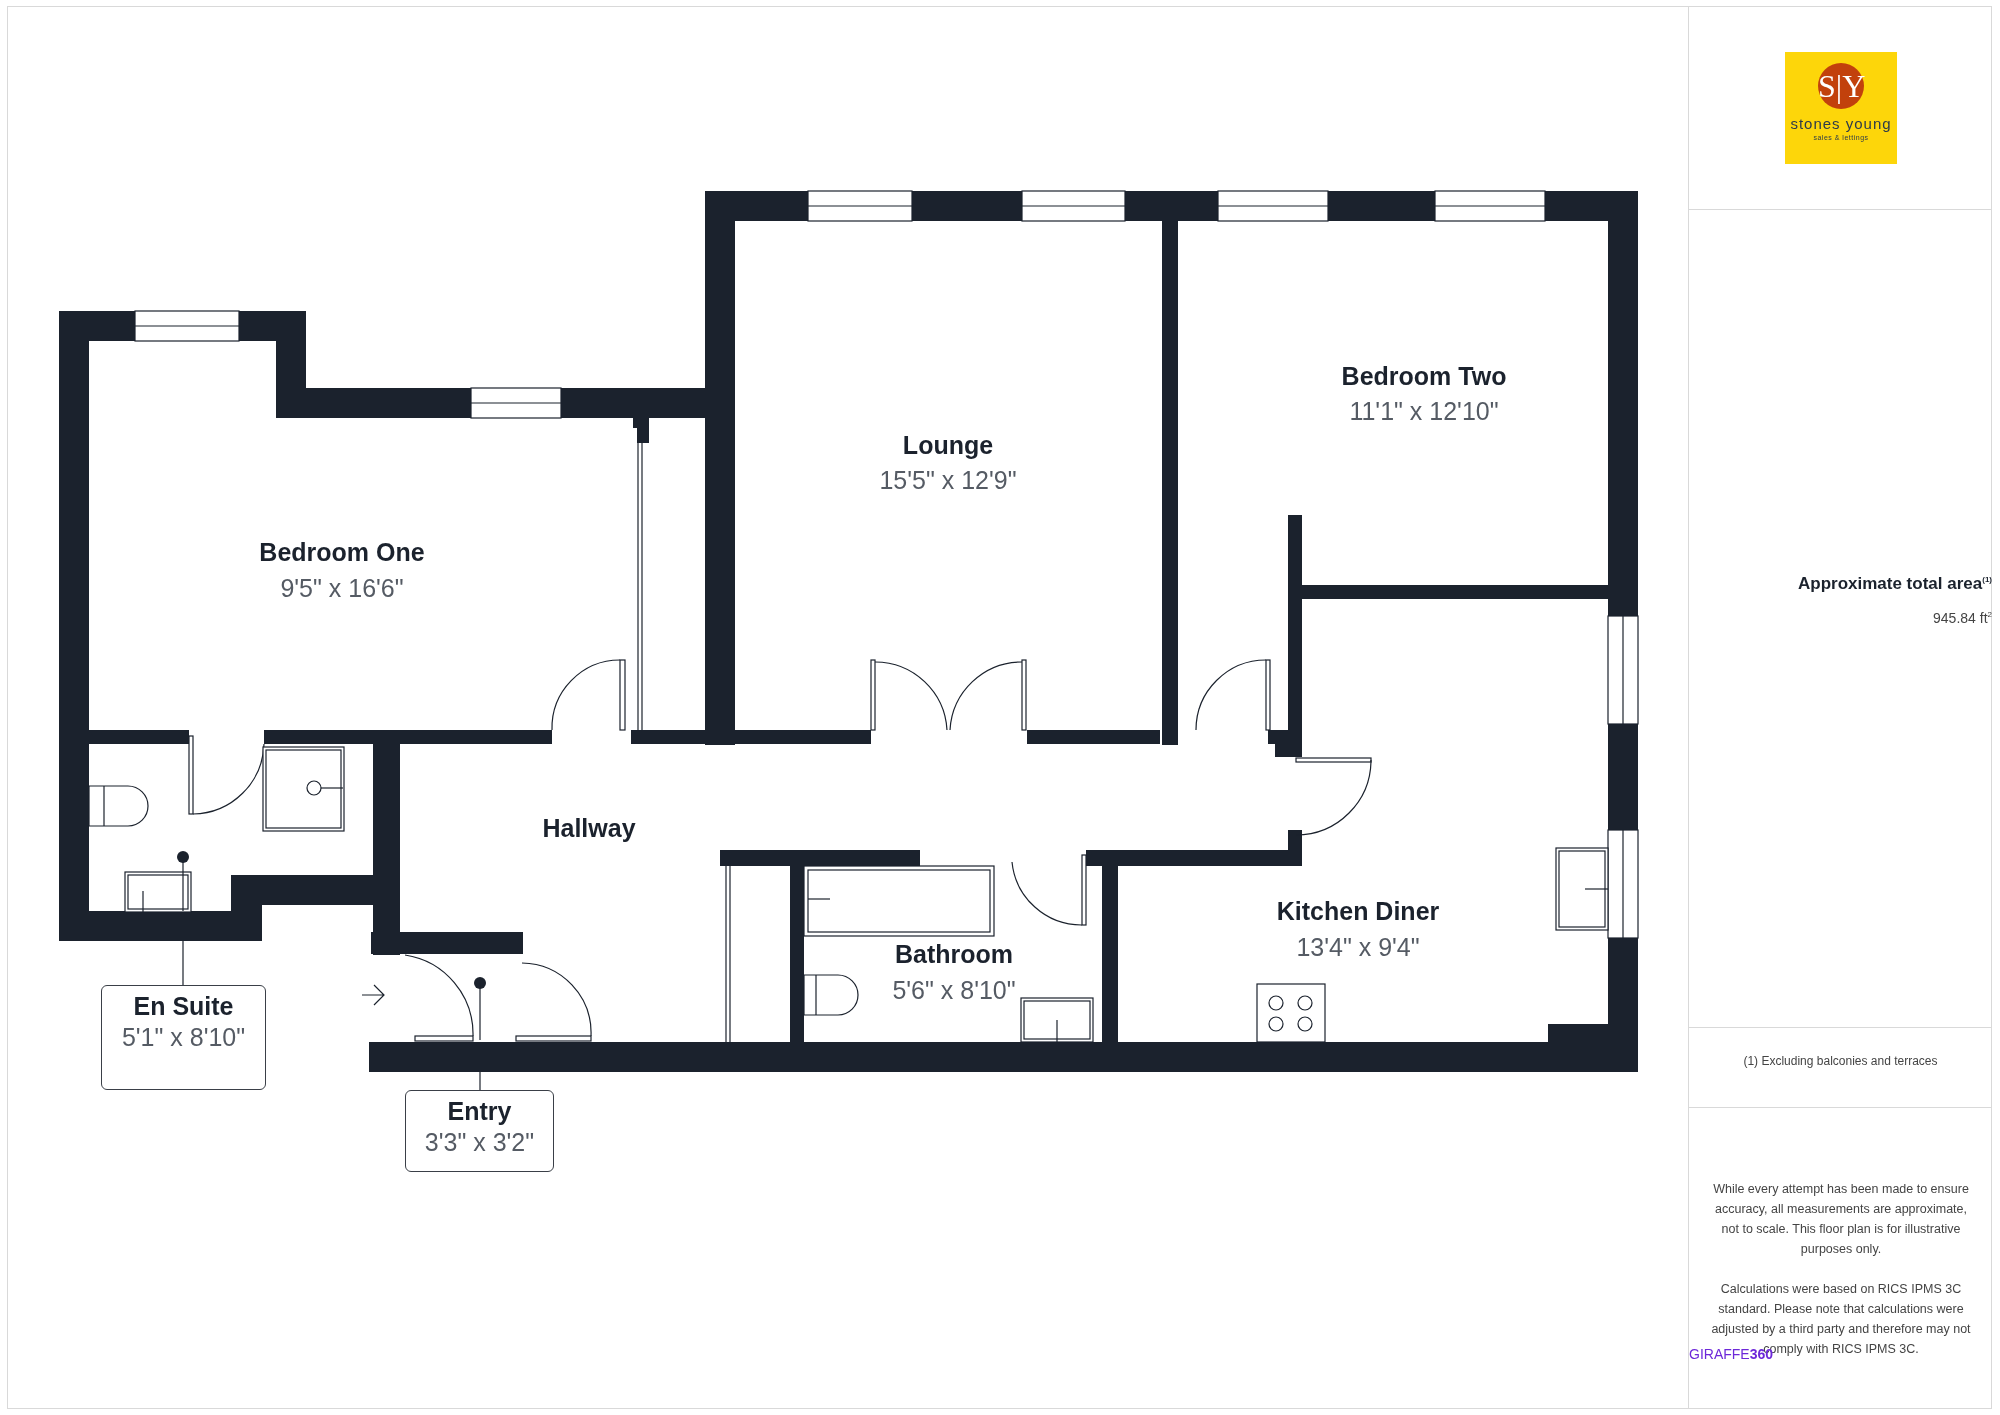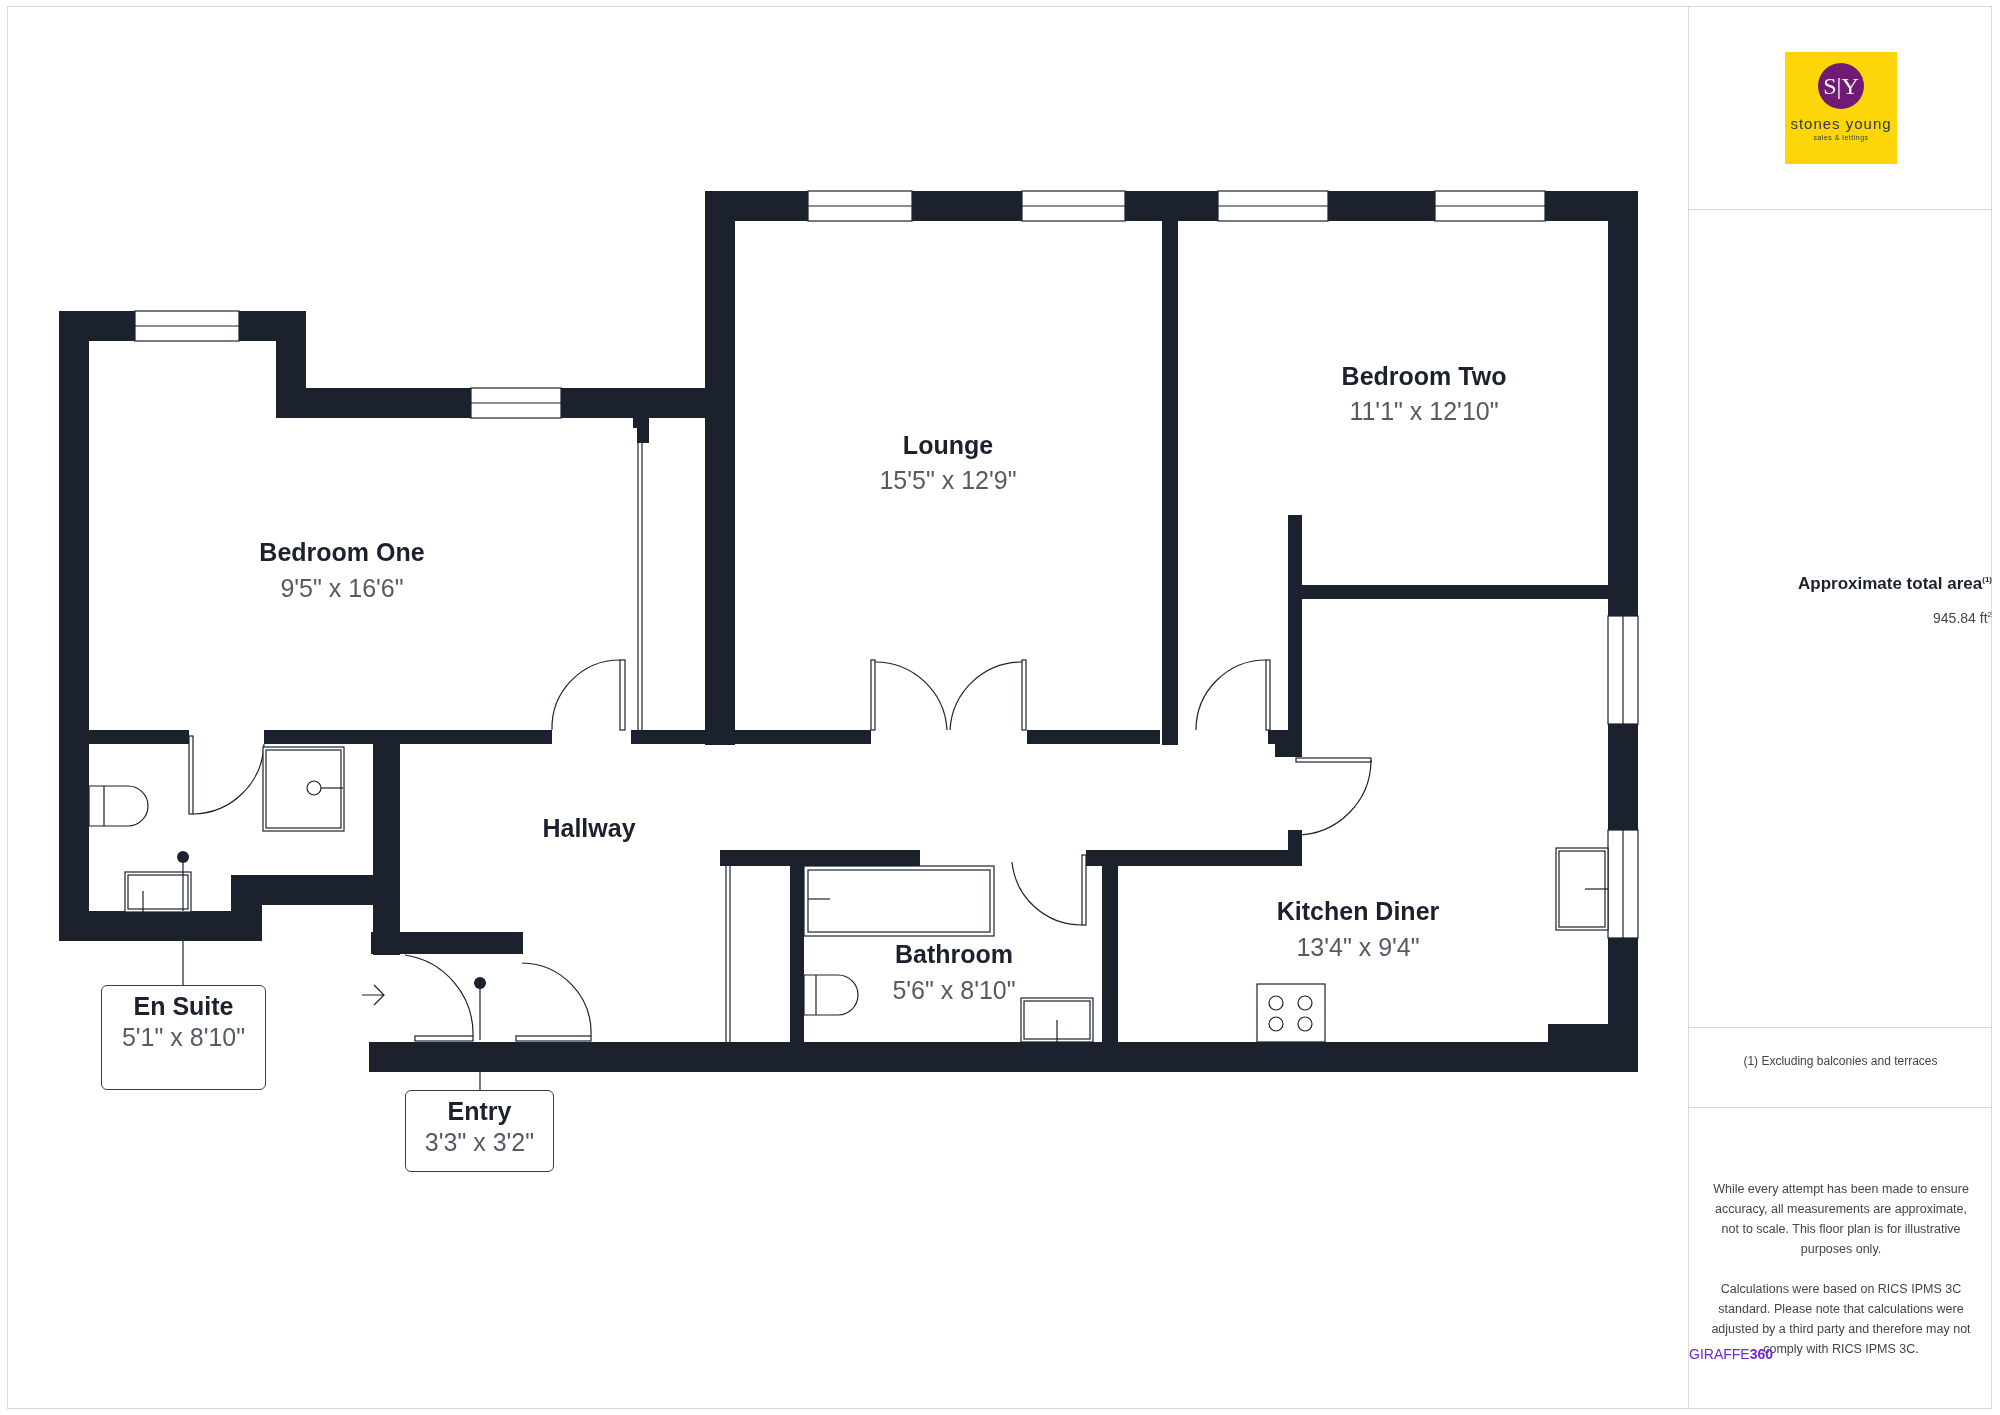--- a/index.html
+++ b/index.html
@@ -1,21 +1,21 @@
 <!DOCTYPE html>
 <html><head>
 <meta charset="utf-8">
 <style>
   html, body { margin: 0; padding: 0; background: #ffffff; }
   body { width: 2000px; height: 1415px; position: relative; overflow: hidden; font-family: "Liberation Sans", sans-serif; }
   .frame { position: absolute; left: 7px; top: 6px; width: 1985px; height: 1403px; border: 1px solid #d9d9d9; box-sizing: border-box; }
   .side { position: absolute; left: 1688px; top: 6px; width: 304px; height: 1403px; border-left: 1px solid #d9d9d9; box-sizing: border-box; }
   .side-sec { position: absolute; left: 0; width: 100%; border-bottom: 1px solid #d9d9d9; box-sizing: border-box; }
   .logo { position: absolute; left: 96px; top: 46px; width: 112px; height: 112px; background: #fdd60a; }
-  .logo-circle { position: absolute; left: 33px; top: 11px; width: 46px; height: 46px; border-radius: 50%; background: #701a75; color: #fff; font-family: "Liberation Serif", serif; font-size: 24px; line-height: 46px; text-align: center; letter-spacing: 0; }
+  .logo-circle { position: absolute; left: 33px; top: 11px; width: 46px; height: 46px; border-radius: 50%; background: #c2410c; color: #fff; font-family: "Liberation Serif", serif; font-size: 32px; line-height: 46px; text-align: center; letter-spacing: 0; }
   .logo-name { position: absolute; left: 0; width: 100%; top: 63px; text-align: center; font-size: 15px; color: #2d3a4a; letter-spacing: 1px; }
   .logo-tag { position: absolute; left: 0; width: 100%; top: 82px; text-align: center; font-size: 7px; color: #2d3a4a; letter-spacing: 0.5px; }
   .area-title { position: absolute; top: 568px; left: 0; width: 100%; text-align: right; font-weight: bold; font-size: 17px; color: #1b222d; }
   .area-title sup { font-size: 8px; font-weight: bold; }
   .area-val { position: absolute; top: 604px; left: 0; width: 100%; text-align: right; font-size: 14px; color: #444; }
   .area-val sup { font-size: 8px; }
   .footnote { position: absolute; top: 1048px; left: 0; width: 100%; text-align: center; font-size: 12px; color: #444; }
   .disclaimer { position: absolute; top: 1126px; left: 20px; width: 264px; text-align: center; font-size: 12.5px; line-height: 20px; color: #444; margin-top: 47px; }
   .disclaimer p { margin: 0 0 20px 0; }
   .brand { position: absolute; top: 1340px; left: 0; width: 100%; text-align: left; font-size: 14px; color: #6d28d9; }

